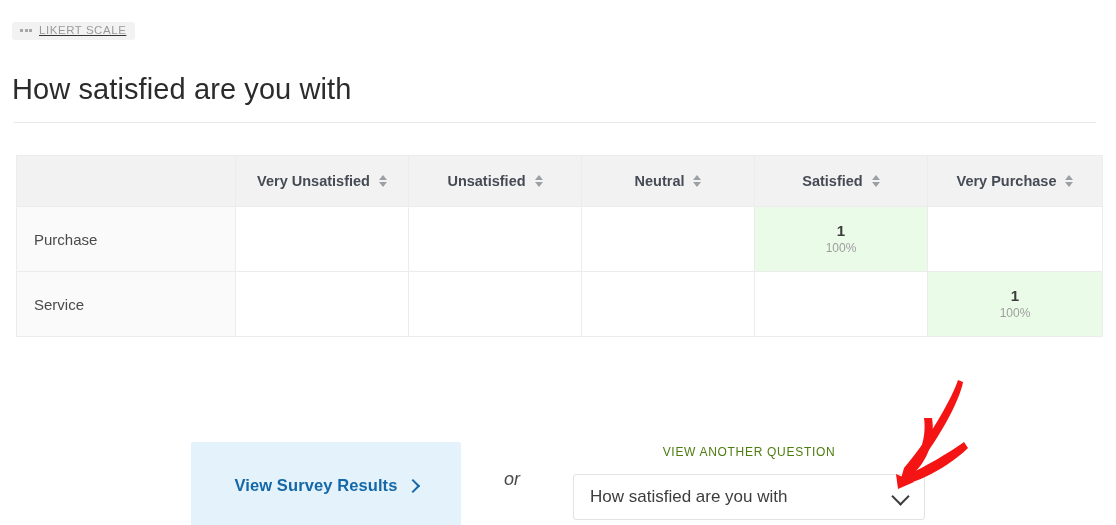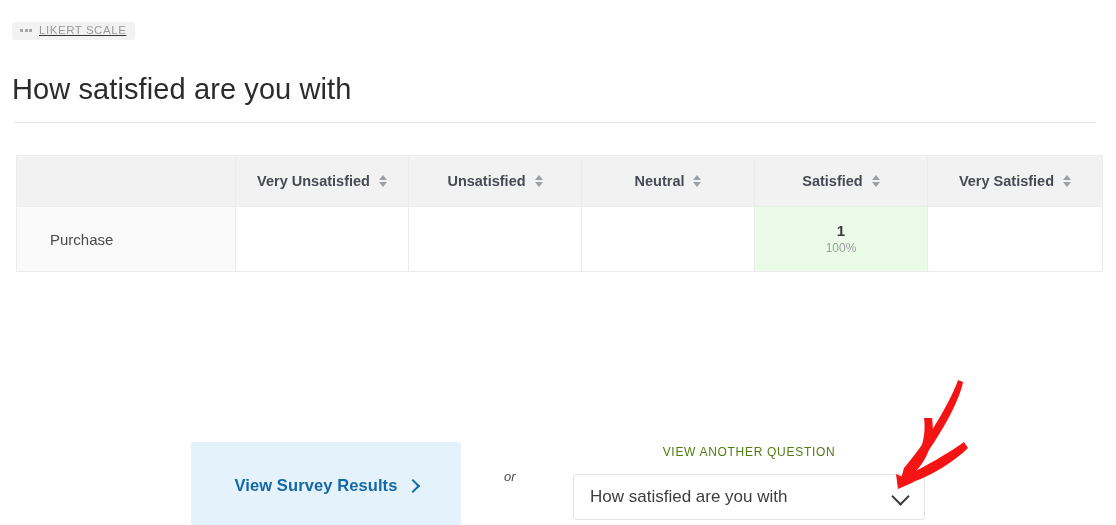--- a/index.html
+++ b/index.html
@@ -127,21 +127,21 @@
 
   .likert-table tbody td {
     height: 64px;
     background: #ffffff;
     text-align: center;
     vertical-align: middle;
   }
   .likert-table tbody td.rowlabel {
     background: #fafafa;
     text-align: left;
-    padding-left: 33px;
+    padding-left: 17px;
     font-size: 15px;
     font-weight: 400;
     color: #4a4a4a;
   }
   .likert-table tbody td.filled {
     background: #eafbe8;
   }
   .cell-count {
     display: block;
     font-size: 15px;
@@ -195,21 +195,21 @@
     height: 8px;
     border-right: 2.6px solid #1468a8;
     border-top: 2.6px solid #1468a8;
     transform: rotate(45deg);
     margin-top: 1px;
   }
   .or-text {
     position: absolute;
     left: 504px;
     top: 29px;
-    font-size: 13px;
+    font-size: 18px;
     font-style: italic;
     color: #4a4a4a;
   }
 
   .select-wrap {
     position: absolute;
     left: 573px;
     top: 6px;
     width: 352px;
   }
@@ -312,21 +312,21 @@
         <span class="th-inner">
           <span>Satisfied</span>
           <span class="sort-icon">
               <span class="up"></span>
               <span class="down"></span>
             </span>
         </span>
       </th>
       <th style="width:174px">
         <span class="th-inner">
-          <span>Very Satisfied</span>
+          <span>Very Purchase</span>
           <span class="sort-icon">
               <span class="up"></span>
               <span class="down"></span>
             </span>
         </span>
       </th>
     </tr>
   </thead>
   <tbody>
     <tr>
@@ -345,20 +345,43 @@
         </td>
       <td class="filled">
           <span class="cell-count">1</span>
           <span class="cell-pct">100%</span>
         </td>
       <td>
           <span class="cell-count"></span>
           <span class="cell-pct"></span>
         </td>
     </tr>
+    <tr>
+      <td class="rowlabel">Service</td>
+      <td>
+          <span class="cell-count"></span>
+          <span class="cell-pct"></span>
+        </td>
+      <td>
+          <span class="cell-count"></span>
+          <span class="cell-pct"></span>
+        </td>
+      <td>
+          <span class="cell-count"></span>
+          <span class="cell-pct"></span>
+        </td>
+      <td>
+          <span class="cell-count"></span>
+          <span class="cell-pct"></span>
+        </td>
+      <td class="filled">
+          <span class="cell-count">1</span>
+          <span class="cell-pct">100%</span>
+        </td>
+    </tr>
   </tbody>
 </table>
 
 <div class="footer">
   <button class="results-btn">
     <span class="results-btn-label">View Survey Results</span>
     <span class="chev-right"></span>
   </button>
 
   <span class="or-text">or</span>

